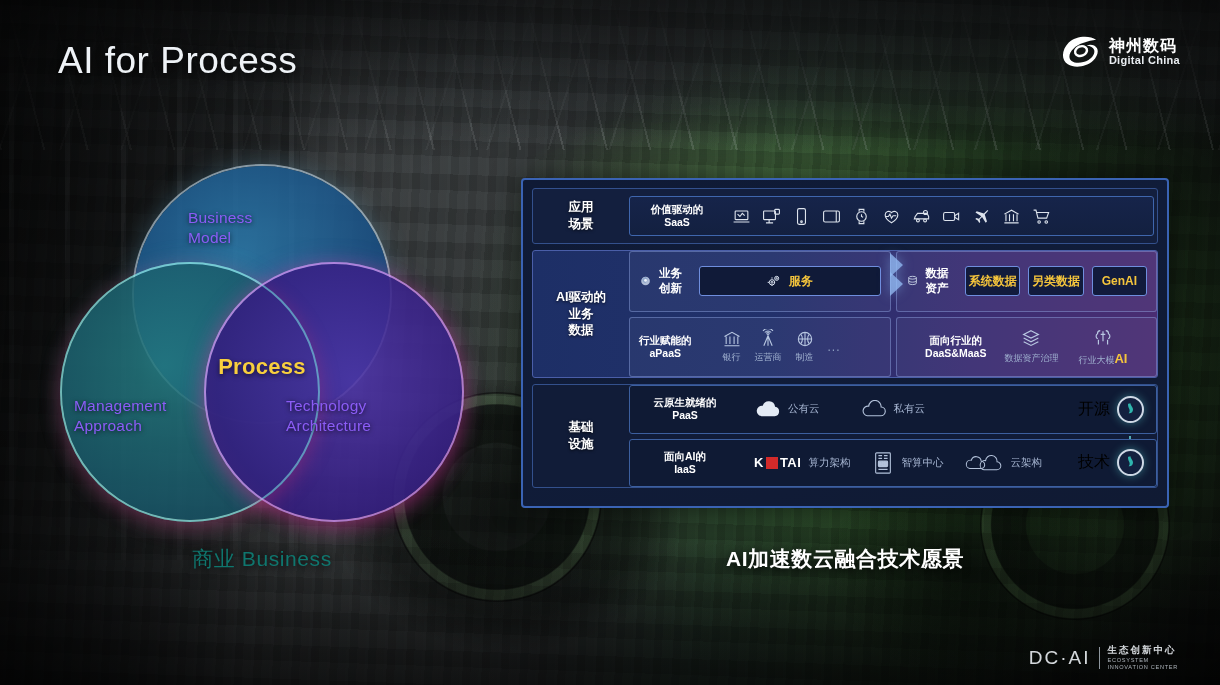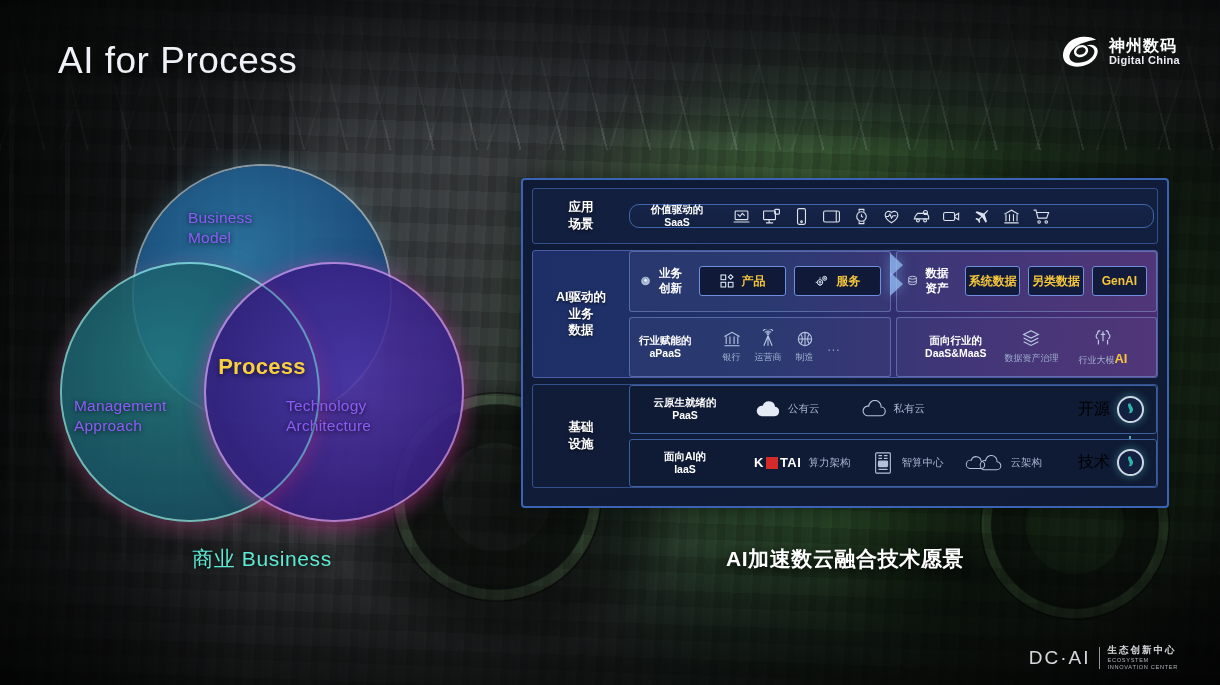--- a/index.html
+++ b/index.html
@@ -112,21 +112,21 @@
   #l-top{ left:126px; top:42px; width:150px; }
   #l-left{ left:12px; top:230px; width:175px; }
   #l-right{ left:224px; top:230px; width:175px; }
   #l-center{
     position:absolute; left:130px; top:188px; width:140px; text-align:center;
     font-size:22px; font-weight:700; color:#f8cf3e; letter-spacing:.3px;
     text-shadow:0 2px 5px rgba(0,0,0,.6);
   }
   #venn-caption{
     position:absolute; left:62px; top:545px; width:400px; text-align:center;
-    font-size:21px; color:#5eead4; letter-spacing:.6px;
+    font-size:21px; color:#0f766e; letter-spacing:.6px;
     text-shadow:0 2px 8px rgba(0,0,0,.9);
   }
 
   
   #arch{
     position:absolute; left:521px; top:178px; width:648px; height:330px;
     background:linear-gradient(160deg,#0f1a35 0%,#101c39 45%,#101a33 100%);
     border:2px solid #3a63b4; border-radius:4px;
     padding:8px 9px; display:flex; flex-direction:column; gap:6px;
     box-shadow:0 0 28px rgba(0,0,0,.55);
@@ -136,21 +136,21 @@
     width:96px; flex:0 0 96px; display:flex; align-items:center; justify-content:center;
     color:#fff; font-weight:700; font-size:12.5px; line-height:1.35; text-align:center;
     text-shadow:0 1px 3px rgba(0,0,0,.7);
   }
   .rowbody{ flex:1; display:flex; flex-direction:column; gap:5px; }
 
   
   #row-app{ height:56px; background:#131f3e; border:1px solid #33508c; border-radius:3px; }
   #row-app .rowbody{ justify-content:center; }
   .appbox{
-    height:24px; border:1px solid #3f66ad; border-radius:10px;
+    height:40px; border:1px solid #3f66ad; border-radius:3px;
     display:flex; align-items:center; gap:10px; padding:0 10px; margin-right:3px;
     background:linear-gradient(180deg,#16244a,#132040);
   }
   .kicker{ color:#fff; font-weight:700; font-size:10.5px; line-height:1.25; text-align:center; white-space:pre-line; }
   .kicker.wide{ min-width:74px; }
   .iconrow{ display:flex; align-items:center; gap:11px; margin-left:8px; }
   .gicon{ width:19px; height:19px; opacity:.95; }
 
   
   #row-ai{
@@ -341,29 +341,20 @@
         <div class="qcell tall">
           <div class="qhead">
             <svg width="18" height="18" viewBox="0 0 24 24">
                 <circle cx="12" cy="12" r="8" fill="#c9d6ea" opacity=".85"></circle>
                 <path d="M12 4l4 4-1 5-4 3-4-3-1-5z" fill="#8fa6c9"></path>
                 <circle cx="12" cy="11" r="2.6" fill="#eef3fa"></circle>
               </svg>
             <span class="ht">业务创新</span>
           </div>
           <div class="chips">
-            <div class="chip">
-              <svg class="ci" viewBox="0 0 24 24" fill="none" stroke="#dfe7f4" stroke-width="1.6">
-                  <rect x="3" y="3" width="7" height="7"></rect>
-                  <rect x="3" y="14" width="7" height="7"></rect>
-                  <rect x="14" y="14" width="7" height="7"></rect>
-                  <path d="M17.5 2.5l3.5 3.5-3.5 3.5L14 6z"></path>
-                </svg>
-              <span>产品</span>
-            </div>
             <div class="chip">
               <svg class="ci" viewBox="0 0 24 24" fill="none" stroke="#dfe7f4" stroke-width="1.5">
                   <circle cx="9" cy="14" r="4"></circle>
                   <circle cx="9" cy="14" r="1.4"></circle>
                   <circle cx="16" cy="8" r="3"></circle>
                   <circle cx="16" cy="8" r="1"></circle>
                   <path d="M9 8.5v-2M4.5 14h-2M13.5 14h-1.6M9 19.5v-1.6"></path>
                 </svg>
               <span>服务</span>
             </div>

